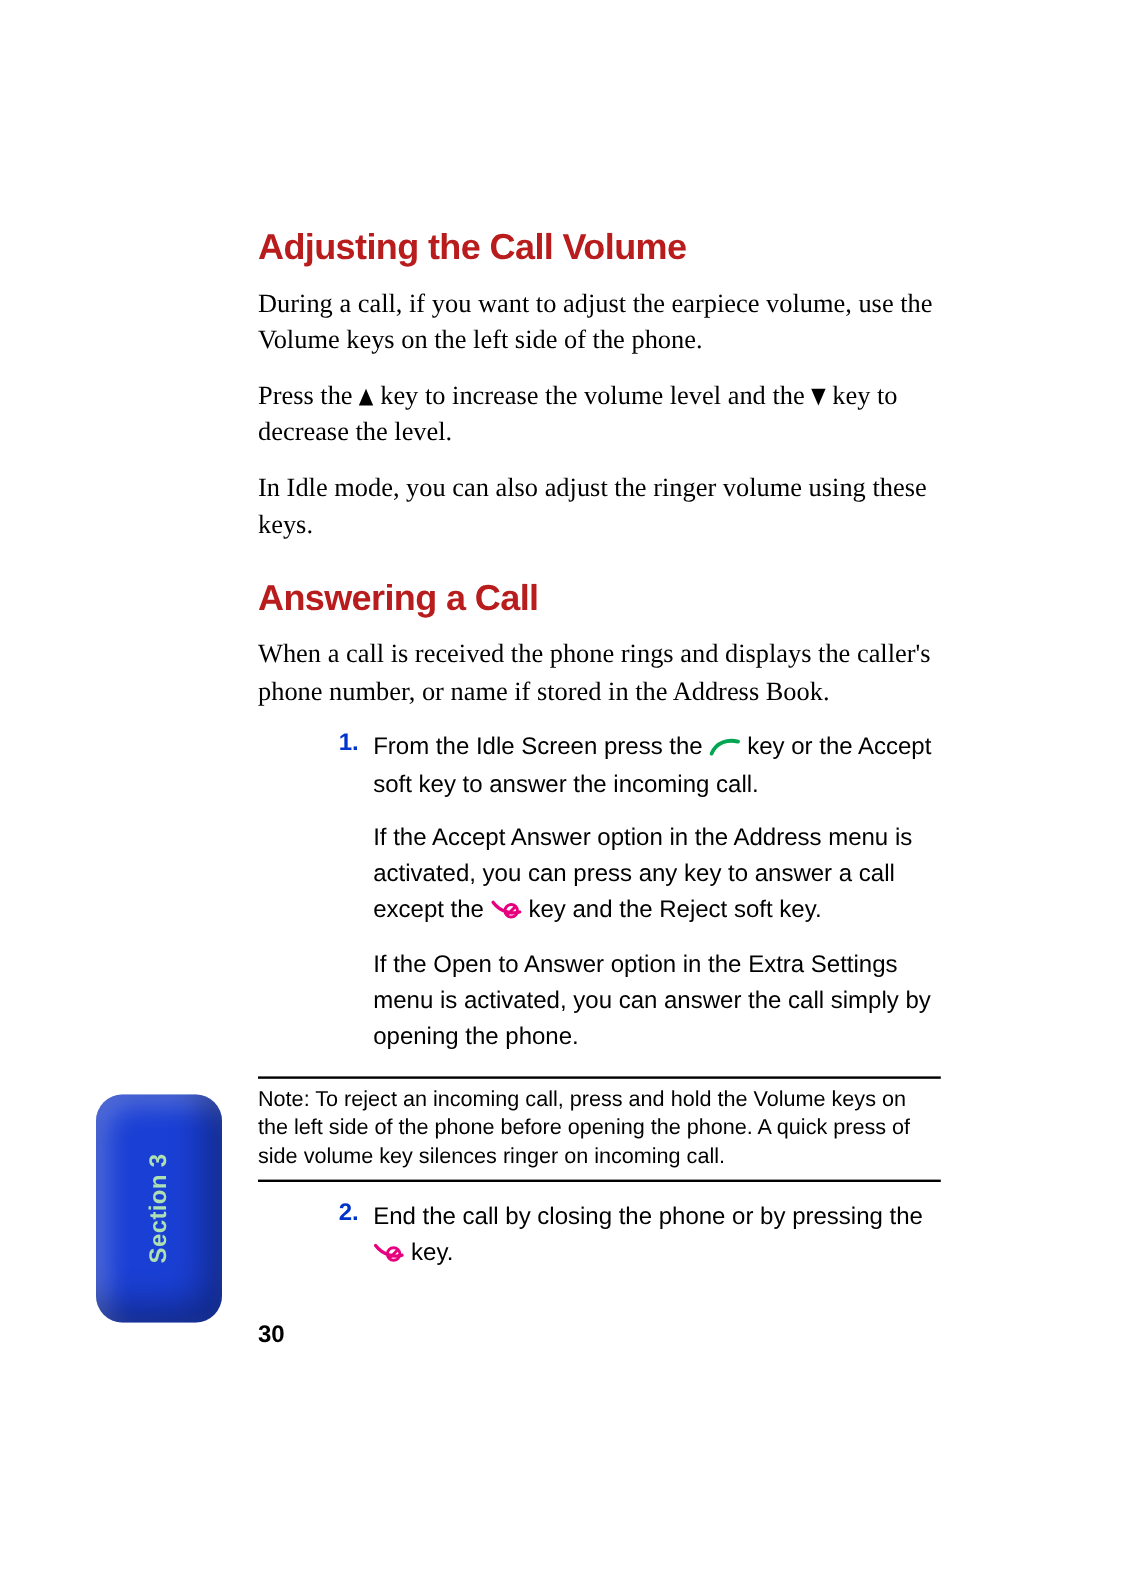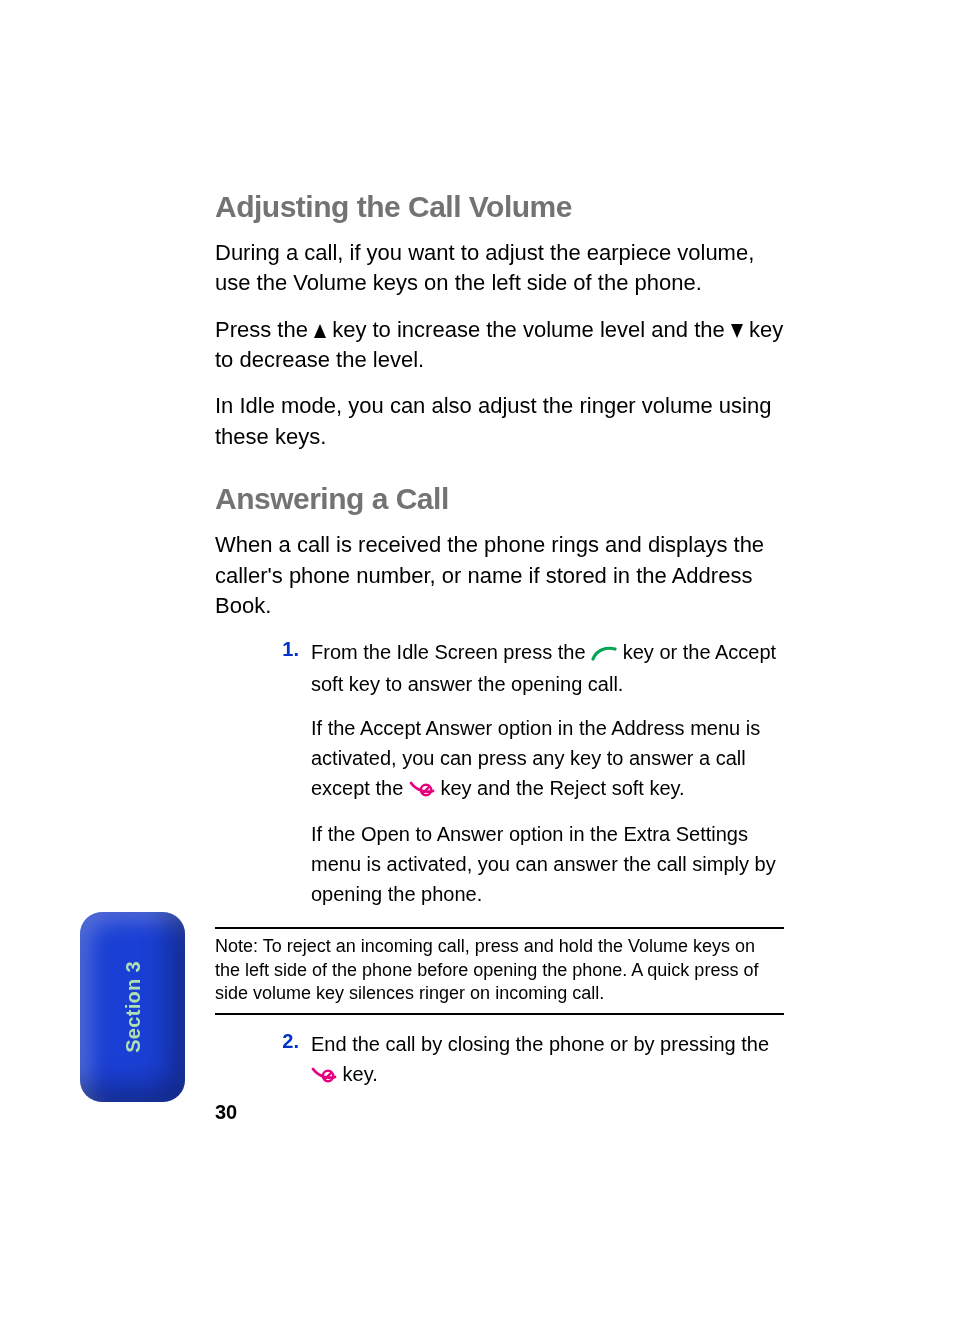--- a/index.html
+++ b/index.html
@@ -4,30 +4,30 @@
 <style>
   * { box-sizing: border-box; margin: 0; padding: 0; }
   html, body { width: 954px; height: 1319px; background: #fff; font-family: Arial, Helvetica, sans-serif; }
   .page {
     position: relative;
     width: 954px;
     height: 1319px;
     padding: 190px 170px 0 215px;
   }
   h2.section-heading {
-    color: #737373;
+    color: #b91c1c;
     font-family: "Arial Narrow", Arial, sans-serif;
     font-stretch: condensed;
     font-weight: 700;
     font-size: 30px;
     letter-spacing: -0.5px;
     margin-bottom: 14px;
   }
   p.body {
-    font-family: Liberation Sans, sans-serif;
+    font-family: Liberation Serif, serif;
     font-size: 22px;
     line-height: 1.38;
     color: #000;
     margin-bottom: 16px;
   }
   .heading-gap { margin-top: 30px; }
   .step-list { padding-left: 60px; }
   .step-item { display: flex; gap: 12px; margin-bottom: 14px; }
   .step-num {
     font-family: Arial, sans-serif;
@@ -115,21 +115,21 @@
   <h2 class="section-heading heading-gap">Answering a Call</h2>
 
   <p class="body">When a call is received the phone rings and displays the caller's phone number, or name if stored in the Address Book.</p>
 
   <div class="step-list">
     <div class="step-item">
       <div class="step-num">1.</div>
       <div class="step-text">
         <span>From the Idle Screen press the </span><span class="icon"><svg width="26" height="16" viewBox="0 0 26 16">
               <path d="M2 14 C 6 4, 16 2, 24 4" stroke="#00a651" stroke-width="3.2" fill="none" stroke-linecap="round"></path>
-            </svg></span><span> key or the </span><span class="bold">Accept</span><span> soft key to answer the opening call.</span>
+            </svg></span><span> key or the </span><span class="bold">Accept</span><span> soft key to answer the incoming call.</span>
       </div>
     </div>
 
     <div class="step-sub">
       <span>If the </span><span class="bold">Accept Answer</span><span> option in the </span><span class="bold">Address</span><span> menu is activated, you can press any key to answer a call except the </span><span class="icon"><svg width="26" height="18" viewBox="0 0 26 18">
             <path d="M2 4 C 8 12, 18 14, 24 12" stroke="#e6007e" stroke-width="2.8" fill="none" stroke-linecap="round"></path>
             <circle cx="17" cy="11" r="5.2" stroke="#e6007e" stroke-width="2.4" fill="none"></circle>
             <line x1="13.3" y1="14.7" x2="20.7" y2="7.3" stroke="#e6007e" stroke-width="2.4"></line>
           </svg></span><span> key and the </span><span class="bold">Reject</span><span> soft key.</span>
     </div>

